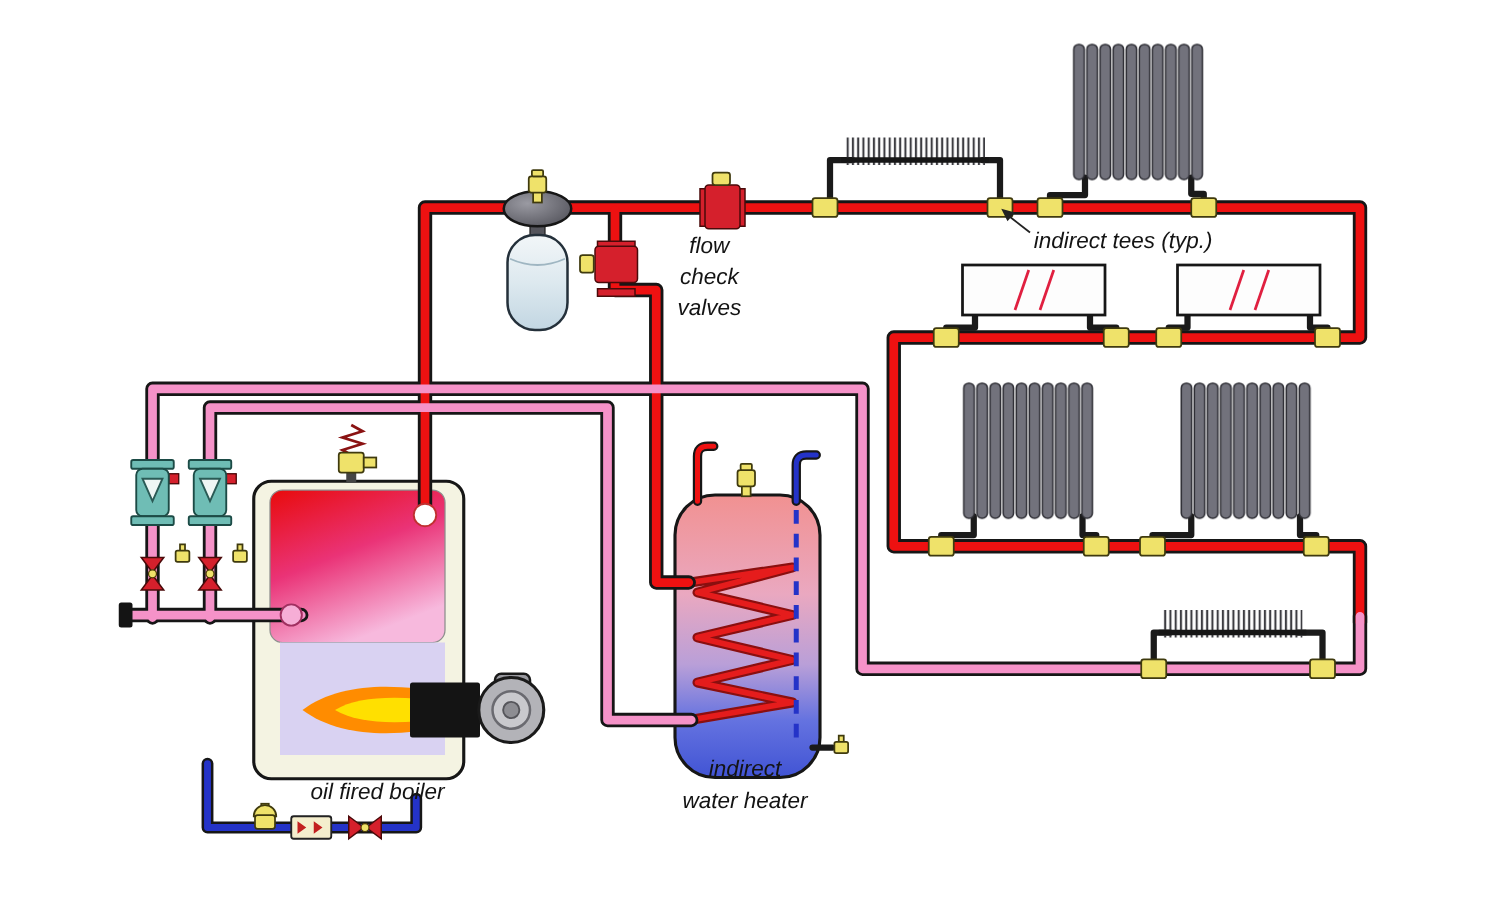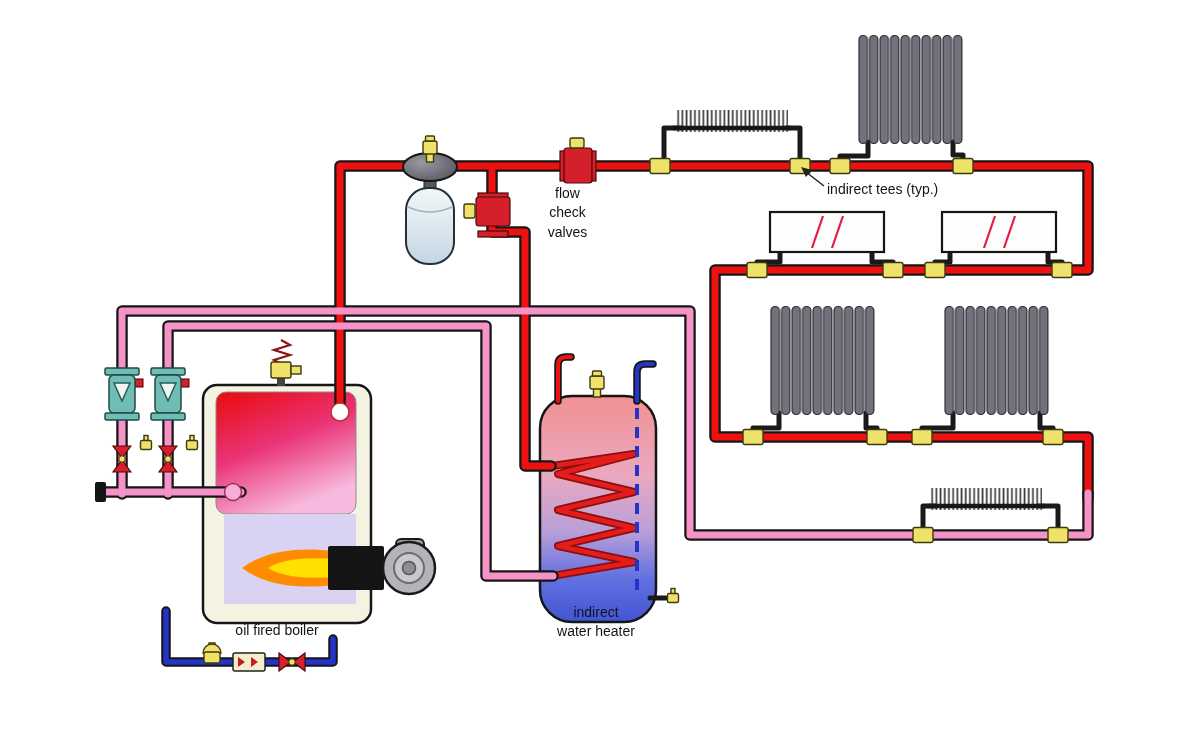--- a/index.html
+++ b/index.html
@@ -1,19 +1,19 @@
 <!DOCTYPE html>
 <html style="--supply-pipe: #ee1111; --return-pipe: #f592c8; --cold-pipe: #2433c8; --pipe-outline: #161616; --fitting-yellow: #efe26a; --pump-teal: #6fbdb5; --radiator-gray: #72727c;"><head>
 <meta charset="utf-8">
 <style>
   html,body{margin:0;padding:0;background:#fff;}
   .stage{position:relative;width:1200px;height:733px;background:#fff;overflow:hidden;
          font-family:"Liberation Sans",sans-serif;}
   .stage svg{position:absolute;left:0;top:0;}
-  .label{position:absolute;color:#141414;font-size:14px;line-height:1.38;white-space:pre-line;}
+  .label{position:absolute;color:#141414;font-size:18px;line-height:1.38;white-space:pre-line;font-style:italic;}
   .center{text-align:center;}
 
   
   .po{stroke:var(--pipe-outline,#161616);fill:none;stroke-linejoin:round;stroke-linecap:round;}
   .pr{stroke:var(--supply-pipe,#ee1111);fill:none;stroke-linejoin:round;stroke-linecap:round;}
   .pp{stroke:var(--return-pipe,#f592c8);fill:none;stroke-linejoin:round;stroke-linecap:round;}
   .pb{stroke:var(--cold-pipe,#2433c8);fill:none;stroke-linejoin:round;stroke-linecap:round;}
   .w1o{stroke-width:11.5px;}.w1{stroke-width:7px;}
   .w2o{stroke-width:9.5px;}.w2{stroke-width:5.5px;}
   .w3o{stroke-width:7.5px;}.w3{stroke-width:4px;}
@@ -240,16 +240,16 @@
   <g>
     <line x1="824" y1="186" x2="806" y2="172" stroke="#222" stroke-width="1.5"></line>
     <path d="M 801 167 L 812 170 L 806 177 Z" fill="#222"></path>
   </g>
 </svg>
 
   <div class="label center" style="left:505px;top:184px;width:125px;">flow
 check
 valves</div>
   <div class="label" style="left:827px;top:180px;width:230px;">indirect tees (typ.)</div>
-  <div class="label center" style="left:191px;top:621px;width:172px;">oil fired boiler</div>
+  <div class="label center" style="left:216px;top:621px;width:172px;">oil fired boiler</div>
   <div class="label center" style="left:512px;top:603px;width:168px;">indirect
 water heater</div>
 </div>
 
 </body></html>

